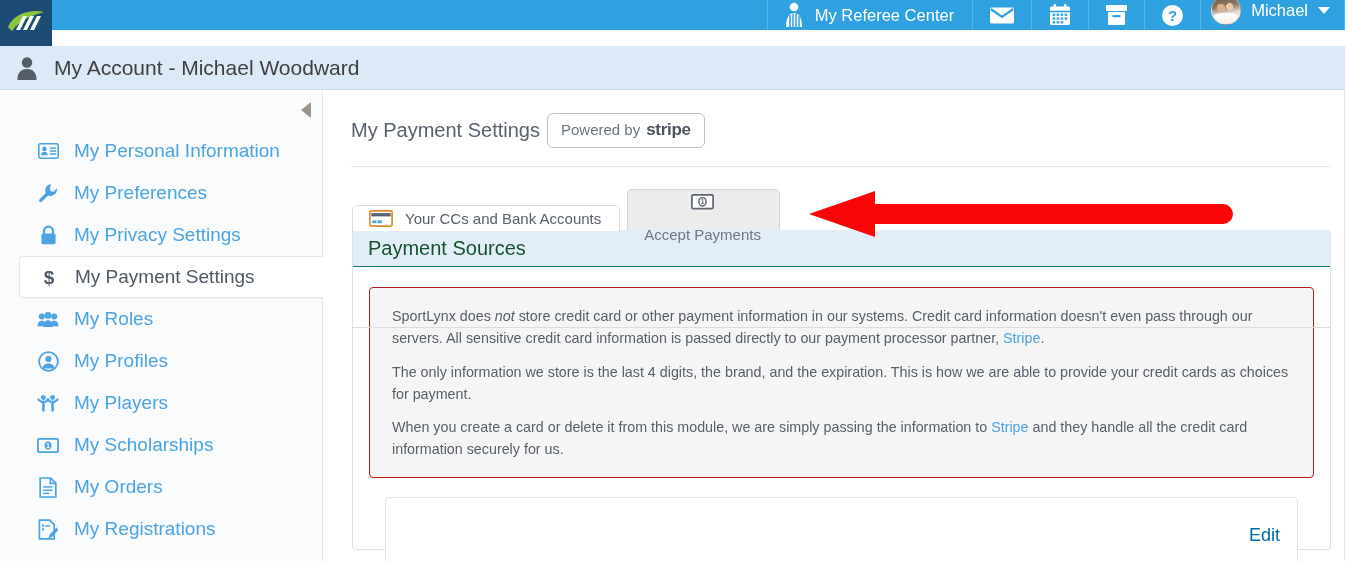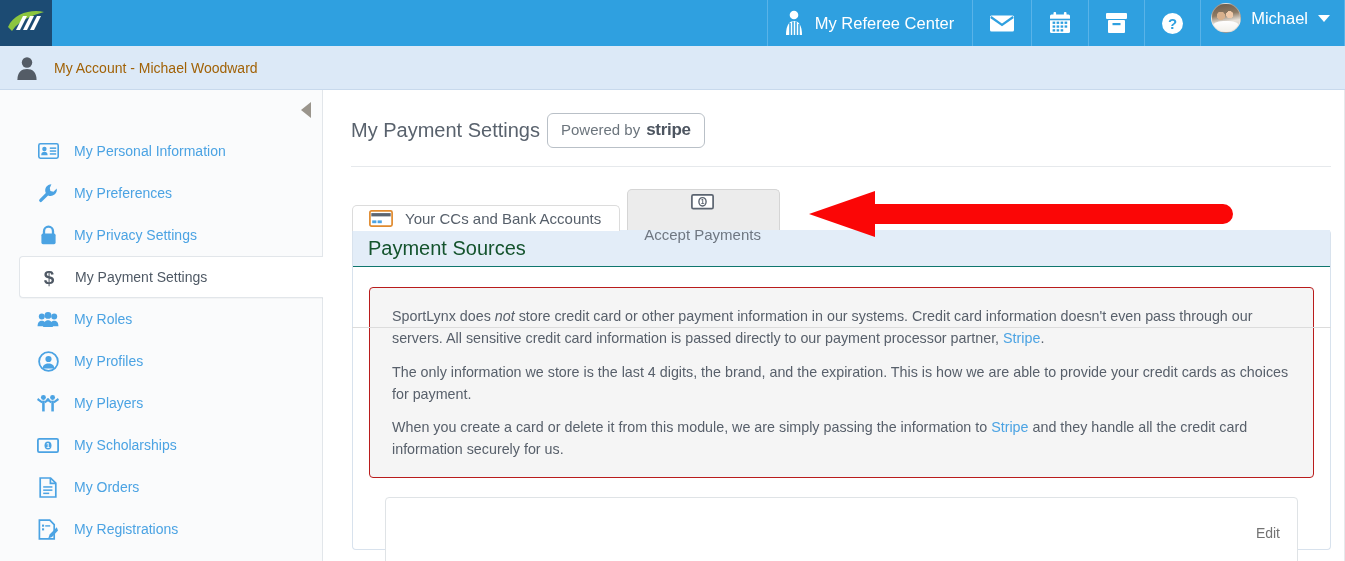--- a/index.html
+++ b/index.html
@@ -7,21 +7,21 @@
     width: 1345px; height: 561px;
     overflow: hidden;
     background: #ffffff;
     font-family: "Liberation Sans", sans-serif;
     -webkit-font-smoothing: antialiased;
   }
 
   
   .topbar {
     position: absolute; top: 0; left: 0;
-    width: 1345px; height: 46px;
+    width: 1345px; height: 30px;
     background: #2fa0e0;
     display: flex; align-items: stretch;
   }
   .logo-box {
     width: 52px; height: 46px;
     background: #1c4b73;
     position: relative; flex: 0 0 52px;
     overflow: hidden;
   }
   .logo-swoosh {
@@ -66,21 +66,21 @@
   
   .acct-header {
     position: absolute; top: 46px; left: 0;
     width: 1345px; height: 44px;
     background: #dce9f7;
     border-bottom: 1px solid #c8d9ec;
     display: flex; align-items: center;
     padding-left: 14px; gap: 14px;
   }
   .acct-title {
-    font-size: 14px; color: #a16207; font-weight: normal;
+    font-size: 21px; color: #404040; font-weight: normal;
   }
 
   
   .sidebar {
     position: absolute; top: 90px; left: 0;
     width: 323px; height: 471px;
     background: #fafbfc;
     border-right: 1px solid #e2e6ea;
     padding-top: 4px;
   }
@@ -94,21 +94,21 @@
   }
   .side-list { list-style: none; margin-top: 36px; }
   .side-item {
     height: 42px;
     display: flex; align-items: center;
     padding-left: 37px; gap: 15px;
     cursor: pointer;
     position: relative;
   }
   .side-item .s-label {
-    font-size: 14px; color: #4ba3e3;
+    font-size: 19px; color: #4ba3e3;
   }
   .side-item.active {
     background: #ffffff;
     border: 1px solid #e2e6ea;
     border-right: none;
     border-radius: 4px 0 0 4px;
     margin-left: 19px;
     padding-left: 18px;
     width: 304px;
     box-shadow: 0 1px 1px rgba(0,0,0,.03);
@@ -216,21 +216,21 @@
   .card-block {
     margin: 19px 16px 0 16px;
     border: 1px solid #dfe3e6;
     border-radius: 4px;
     height: 90px;
     position: relative;
     background: #fff;
   }
   .edit-link {
     position: absolute; right: 17px; top: 27px;
-    font-size: 14px; color: #737373; cursor: pointer;
+    font-size: 18px; color: #0369a1; cursor: pointer;
   }
 
   
   .right-gutter {
     position: absolute; top: 90px; right: 0; width: 1px; height: 471px;
     background: #e6e9ec;
   }
 
   
   .red-arrow { position: absolute; left: 808px; top: 190px; z-index: 20; pointer-events: none; }

